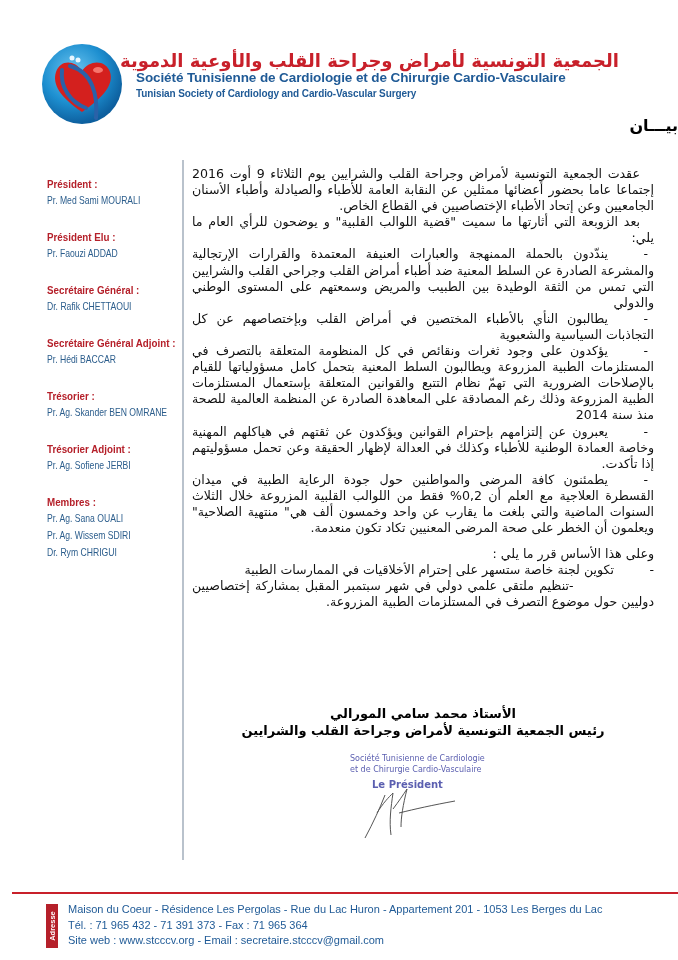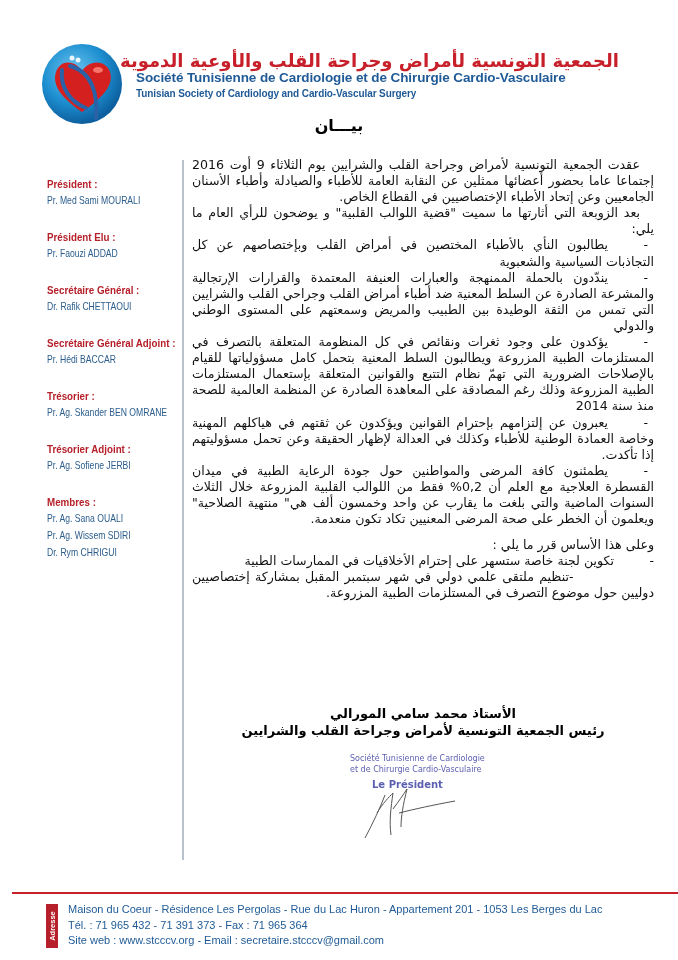--- a/index.html
+++ b/index.html
@@ -2,29 +2,29 @@
 <html><head>
 <meta charset="utf-8">
 <style>
   html, body { margin:0; padding:0; background:#ffffff; }
   body { width:678px; height:960px; position:relative; overflow:hidden; font-family:"Liberation Sans", sans-serif; }
 
   .logo { position:absolute; left:40px; top:42px; width:84px; height:84px; }
   .hdr-ar { position:absolute; left:120px; top:50px; font-family:"DejaVu Sans", sans-serif; font-size:18px; color:#c8202a; font-weight:bold; direction:rtl; white-space:nowrap; letter-spacing:-0.3px; }
   .hdr-fr { position:absolute; left:136px; top:70px; font-size:13.5px; font-weight:bold; color:#1f5a96; white-space:nowrap; letter-spacing:-0.1px; }
   .hdr-en { position:absolute; left:136px; top:88px; font-size:10px; font-weight:bold; color:#1f5a96; white-space:nowrap; letter-spacing:-0.1px; }
-  .doc-title { position:absolute; left:0; width:678px; top:116px; text-align:center; font-family:"DejaVu Sans", sans-serif; font-size:16px; font-weight:bold; color:#000; direction:rtl; }
+  .doc-title { position:absolute; left:0; width:678px; top:116px; font-family:"DejaVu Sans", sans-serif; font-size:16px; font-weight:bold; color:#000; direction:rtl; }
 
   .sidebar { position:absolute; left:47px; top:176px; width:140px; }
   .sb-group { margin-bottom:20px; }
   .sb-role { font-family:"Liberation Sans", sans-serif; font-weight:bold; font-size:11.5px; color:#b5202a; transform:scaleX(0.85); transform-origin:left; white-space:nowrap; line-height:16px; }
   .sb-name { font-family:"Liberation Sans", sans-serif; font-size:10.5px; color:#2b5d8c; transform:scaleX(0.82); transform-origin:left; white-space:nowrap; line-height:17px; }
   .vline { position:absolute; left:182px; top:160px; width:2px; height:700px; background:#b9c2cc; }
 
-  .body-text { position:absolute; left:192px; top:157px; width:462px; direction:rtl; text-align:justify; font-family:"DejaVu Sans", sans-serif; font-size:12.6px; line-height:16.1px; color:#111; }
+  .body-text { position:absolute; left:192px; top:166px; width:462px; direction:rtl; text-align:justify; font-family:"DejaVu Sans", sans-serif; font-size:12.6px; line-height:16.1px; color:#111; }
   .body-text p { margin:0; }
   .body-text .indent { text-indent:14px; }
   .body-text .dash-p { text-indent:6px; }
   .body-text .dash { display:inline-block; width:40px; text-indent:0; }
   .gap { height:10px; }
   .decision { margin-right:45px; }
   .dec-item { margin-right:45px; }
   .dec-item .dash { width:40px; }
 
   .sig-ar { position:absolute; left:192px; width:462px; text-align:center; direction:rtl; font-family:"DejaVu Sans", sans-serif; font-weight:bold; font-size:13px; color:#000; }
@@ -96,22 +96,22 @@
     <div class="sb-name">Pr. Ag. Wissem SDIRI</div>
     <div class="sb-name">Dr. Rym CHRIGUI</div>
   </div>
 </div>
 
 <div class="vline"></div>
 
 <div class="body-text">
   <p class="indent">عقدت الجمعية التونسية لأمراض وجراحة القلب والشرايين يوم الثلاثاء 9 أوت 2016 إجتماعا عاما بحضور أعضائها ممثلين عن النقابة العامة للأطباء والصيادلة وأطباء الأسنان الجامعيين وعن إتحاد الأطباء الإختصاصيين في القطاع الخاص.</p>
   <p class="indent">بعد الزوبعة التي أثارتها ما سميت "قضية اللوالب القلبية" و يوضحون للرأي العام ما يلي:</p>
+  <p class="dash-p"><span class="dash">-</span><span>يندّدون بالحملة الممنهجة والعبارات العنيفة المعتمدة والقرارات الإرتجالية والمشرعة الصادرة عن السلط المعنية ضد أطباء أمراض القلب وجراحي القلب والشرايين التي تمس من الثقة الوطيدة بين الطبيب والمريض وسمعتهم على المستوى الوطني والدولي</span></p>
   <p class="dash-p"><span class="dash">-</span><span>يطالبون النأي بالأطباء المختصين في أمراض القلب وبإختصاصهم عن كل التجاذبات السياسية والشعبوية</span></p>
-  <p class="dash-p"><span class="dash">-</span><span>يندّدون بالحملة الممنهجة والعبارات العنيفة المعتمدة والقرارات الإرتجالية والمشرعة الصادرة عن السلط المعنية ضد أطباء أمراض القلب وجراحي القلب والشرايين التي تمس من الثقة الوطيدة بين الطبيب والمريض وسمعتهم على المستوى الوطني والدولي</span></p>
   <p class="dash-p"><span class="dash">-</span><span>يؤكدون على وجود ثغرات ونقائص في كل المنظومة المتعلقة بالتصرف في المستلزمات الطبية المزروعة ويطالبون السلط المعنية بتحمل كامل مسؤولياتها للقيام بالإصلاحات الضرورية التي تهمّ نظام التتبع والقوانين المتعلقة بإستعمال المستلزمات الطبية المزروعة وذلك رغم المصادقة على المعاهدة الصادرة عن المنظمة العالمية للصحة منذ سنة 2014</span></p>
   <p class="dash-p"><span class="dash">-</span><span>يعبرون عن إلتزامهم بإحترام القوانين ويؤكدون عن ثقتهم في هياكلهم المهنية وخاصة العمادة الوطنية للأطباء وكذلك في العدالة لإظهار الحقيقة وعن تحمل مسؤوليتهم إذا تأكدت.</span></p>
   <p class="dash-p"><span class="dash">-</span><span>يطمئنون كافة المرضى والمواطنين حول جودة الرعاية  الطبية في ميدان القسطرة العلاجية مع العلم أن 0,2% فقط من اللوالب القلبية المزروعة خلال الثلاث السنوات الماضية والتي بلغت ما يقارب عن واحد وخمسون ألف هي" منتهية الصلاحية" ويعلمون أن الخطر على صحة المرضى المعنيين تكاد تكون منعدمة.</span></p>
   <div class="gap"></div>
   <p class="decision">وعلى هذا  الأساس قرر ما يلي :</p>
   <p class="dec-item"><span class="dash">-</span><span>تكوين لجنة خاصة ستسهر على إحترام الأخلاقيات في الممارسات الطبية</span></p>
   <p class="dash-p" style="margin-right:45px;text-indent:0;margin-right:0;"><span class="dash" style="width:85px;text-align:left;">-</span><span>تنظيم ملتقى علمي دولي في شهر سبتمبر المقبل بمشاركة إختصاصيين دوليين حول موضوع التصرف في المستلزمات الطبية المزروعة.</span></p>
 </div>
 
 <div class="sig-ar sig-name">الأستاذ محمد سامي المورالي</div>

